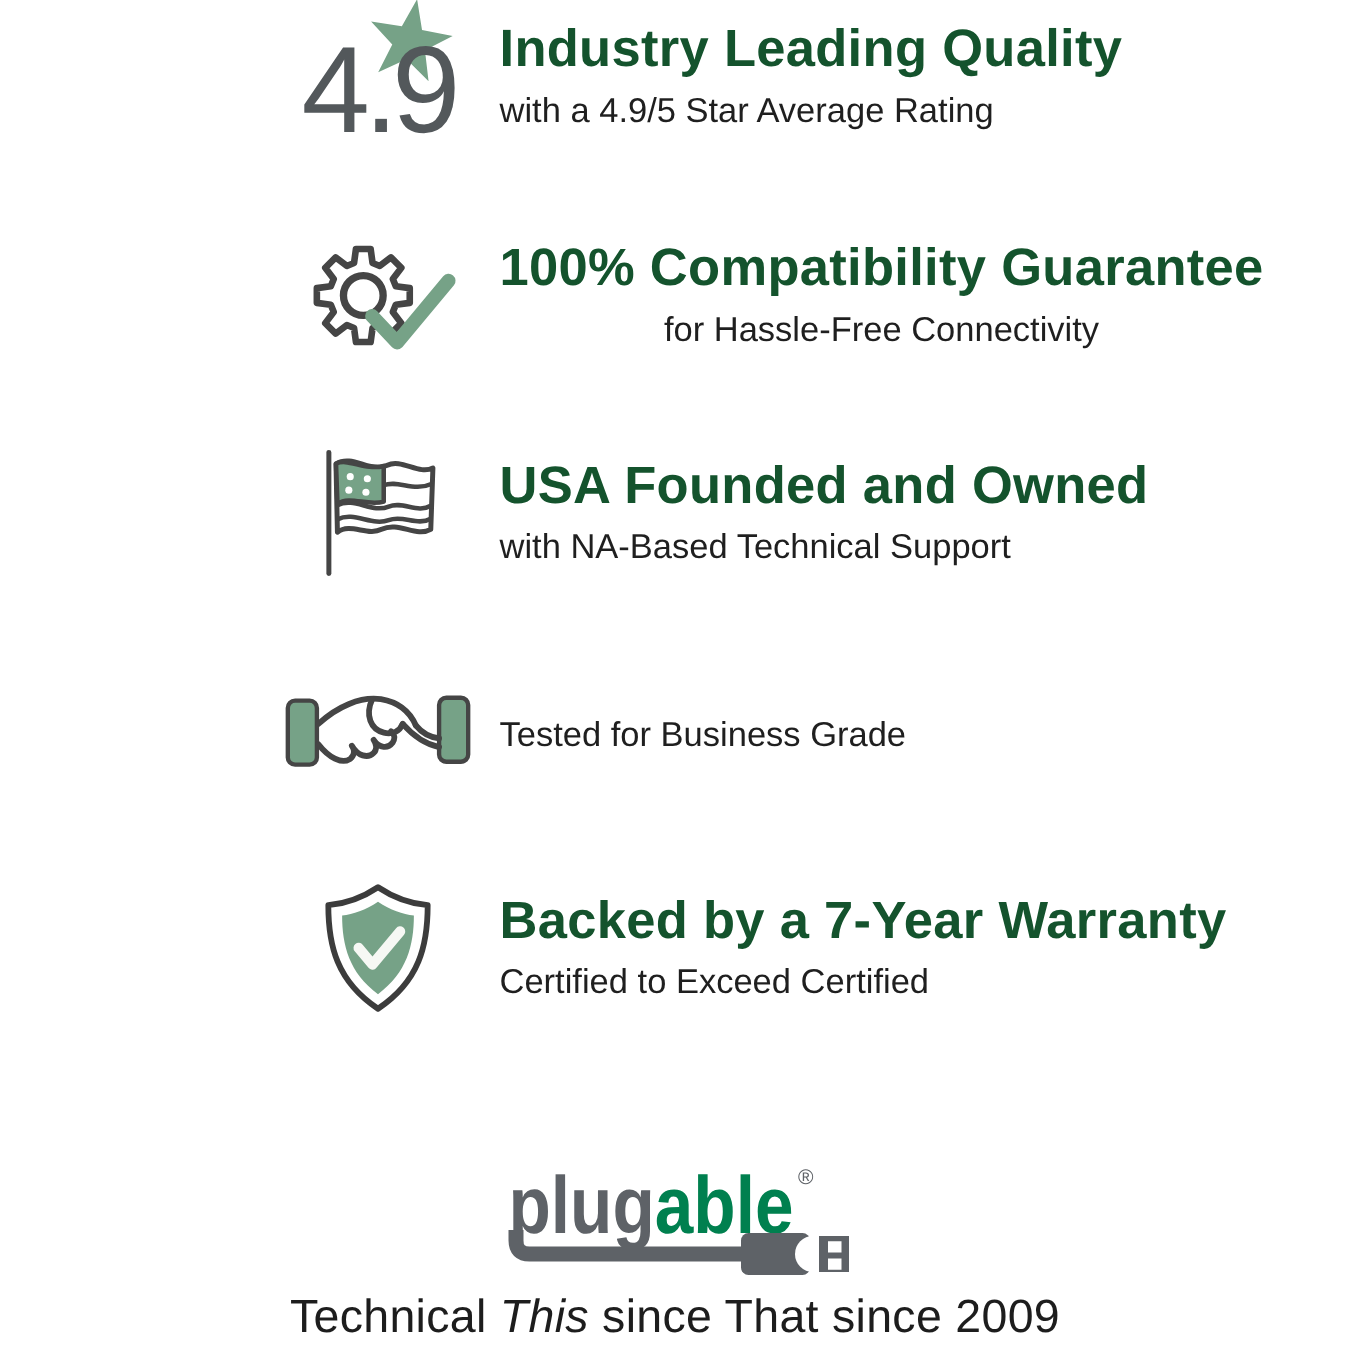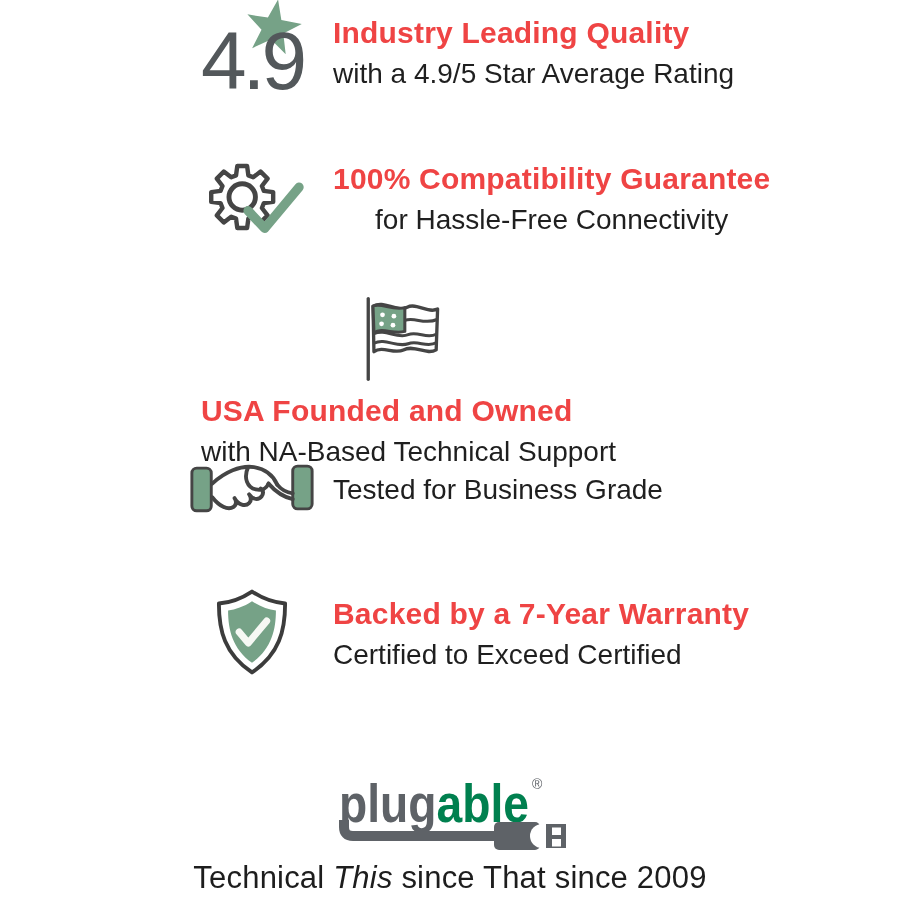--- a/index.html
+++ b/index.html
@@ -21,29 +21,29 @@
   }
   .icon-box{
     width:132px;
     display:flex;
     justify-content:center;
     align-items:center;
     flex-shrink:0;
   }
   .text-box{margin-left:15px;}
   .f-title{
-    font-size:30px;
+    font-size:35px;
     font-weight:700;
-    color:#ef4444;
+    color:#14532d;
     line-height:41px;
     letter-spacing:.2px;
     white-space:nowrap;
   }
   .f-sub{
-    font-size:28px;
+    font-size:23px;
     font-weight:400;
     color:#1f1f1f;
     line-height:41px;
     white-space:nowrap;
   }
   
   .rating{
     position:relative;
     padding-top:16px;
     line-height:1;
@@ -117,21 +117,21 @@
           <path d="M 52 64 L 69 82 L 104 40" fill="none" stroke="#76A287" stroke-width="9.5" stroke-linecap="round" stroke-linejoin="round"></path>
         </svg>
       </span>
     </div>
     <div class="text-box">
       <div class="f-title">100% Compatibility Guarantee</div>
       <div class="f-sub">for Hassle-Free Connectivity</div>
     </div>
   </div>
 
-  <div class="feature" style="top:291px;flex-direction:column;">
+  <div class="feature" style="top:291px;">
     <div class="icon-box">
       <span>
         <svg width="95" height="95" viewBox="0 0 100 100">
           <line x1="15" y1="8" x2="15" y2="93" stroke="#454545" stroke-width="3.5" stroke-linecap="round"></line>
           <path d="M 20 16 C 32 9, 44 23, 56 17 C 66 12, 78 24, 88 19 L 86.5 62 C 76 68, 64 56, 52 62 C 42 67, 30 57, 21 64 Z" fill="#ffffff" stroke="#454545" stroke-width="3.5" stroke-linejoin="round"></path>
           <path d="M 53.5 31 C 64 27, 74 36, 87.5 30" fill="none" stroke="#454545" stroke-width="3.2"></path>
           <path d="M 21 45 C 33 39, 45 51, 57 46 C 67 42, 77 51, 86.5 45.5" fill="none" stroke="#454545" stroke-width="3.2"></path>
           <path d="M 21 55 C 33 49, 45 60, 57 55.5 C 67 51.5, 77 60, 86.5 54.5" fill="none" stroke="#454545" stroke-width="3.2"></path>
           <path d="M 20 16 C 28 11.5, 40 21, 53.5 17.5 L 53.5 42.5 C 42 46, 30 38, 21 44 Z" fill="#76A287" stroke="#454545" stroke-width="3.2" stroke-linejoin="round"></path>
           <circle cx="30" cy="25" r="2.5" fill="#ffffff"></circle>

